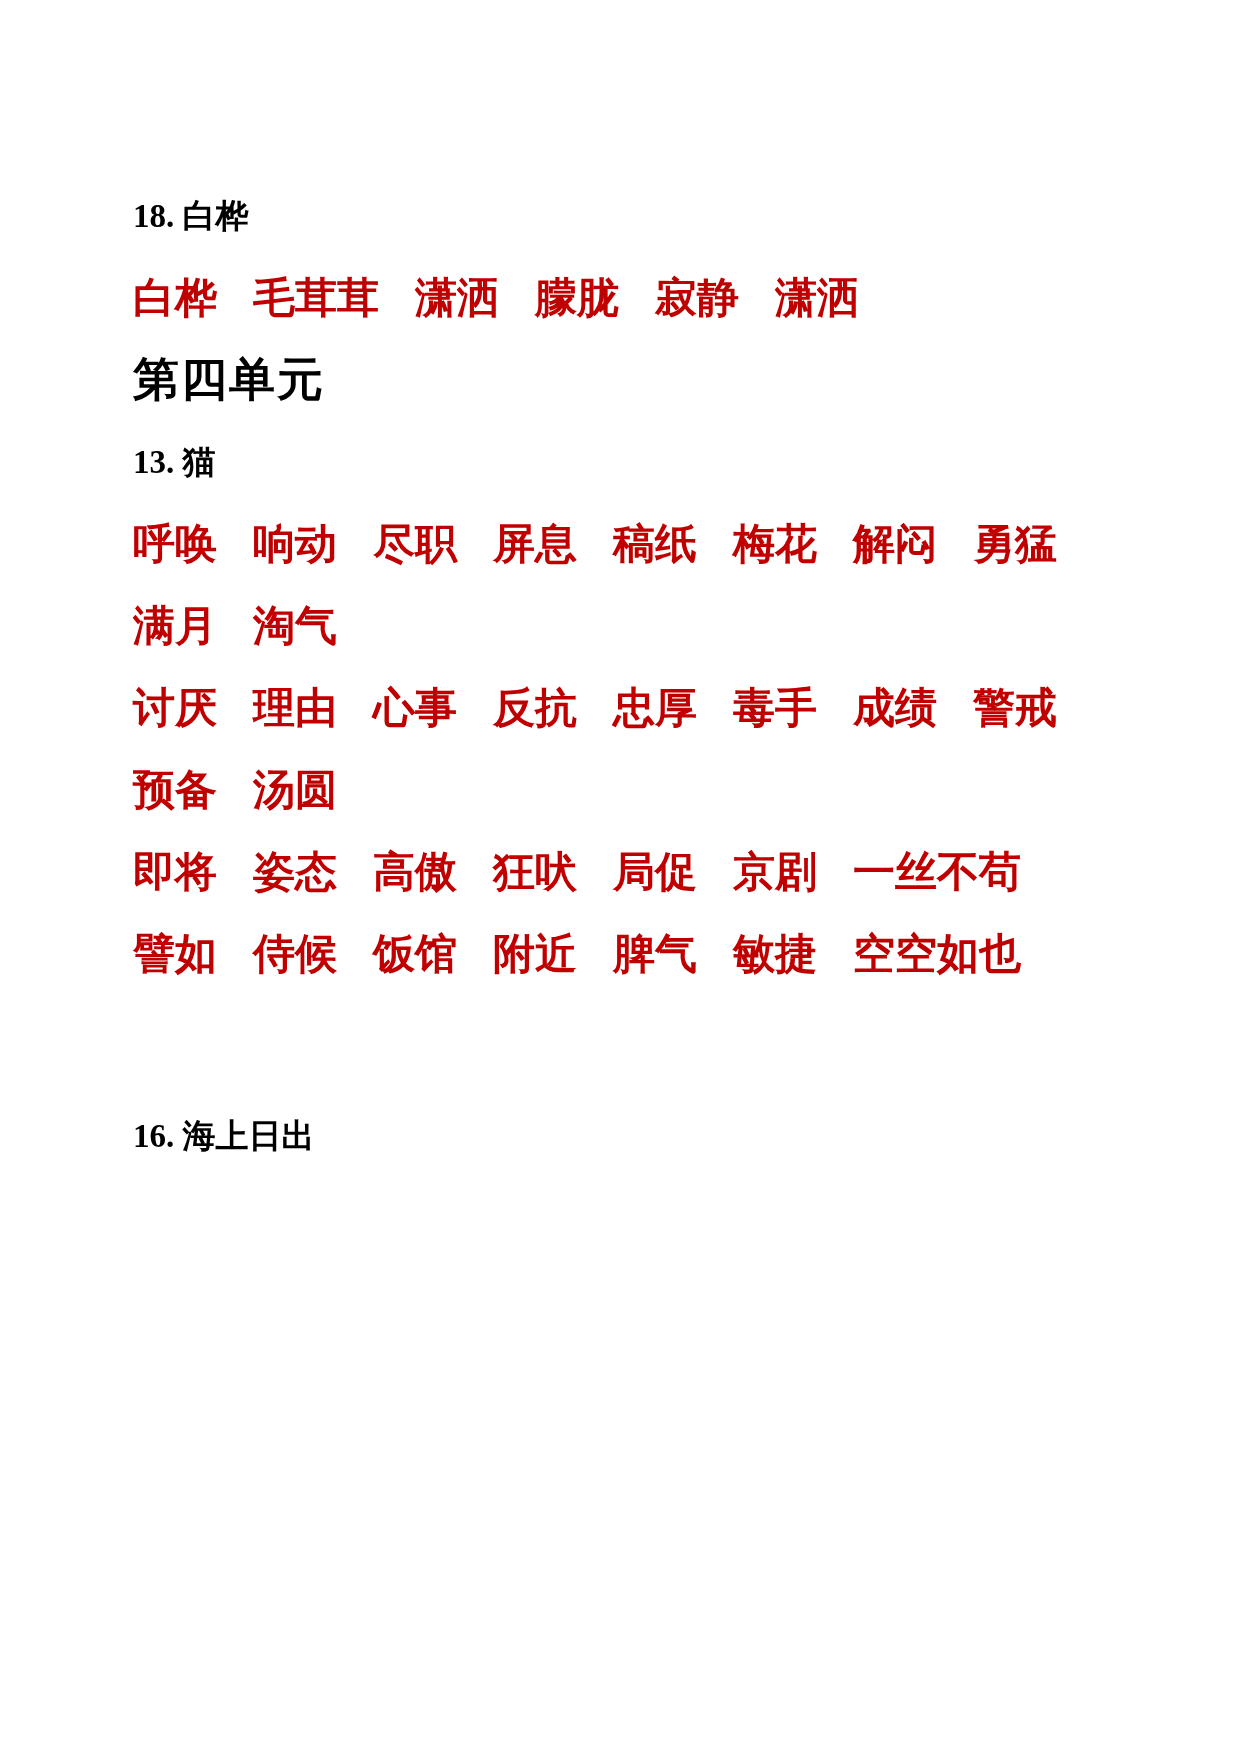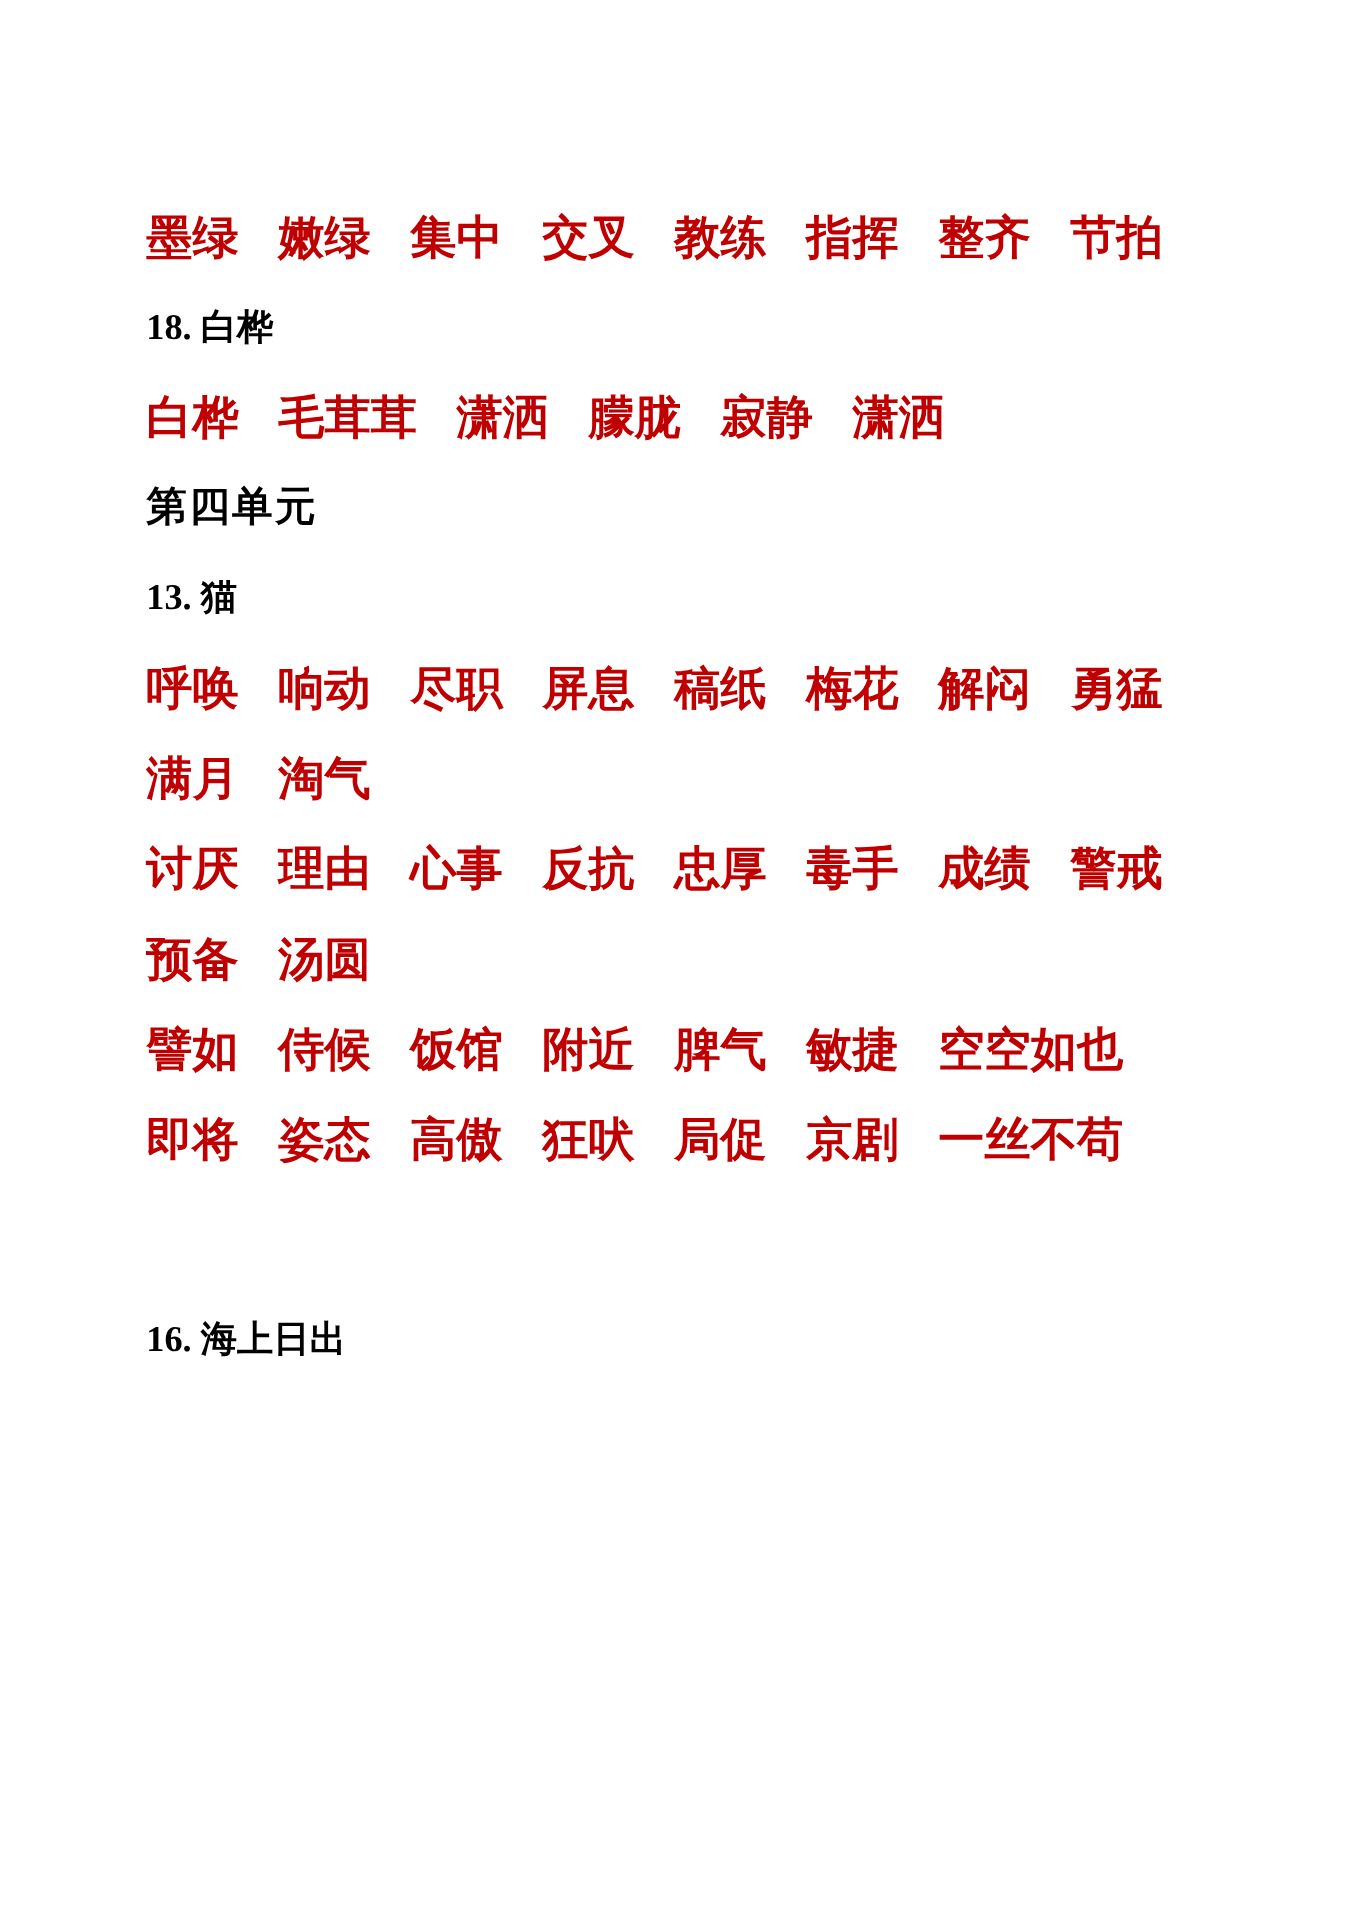--- a/index.html
+++ b/index.html
@@ -35,39 +35,29 @@
   .lesson-heading, .section-heading {
     font-family: "Liberation Serif", serif;
     font-weight: bold;
     color: var(--heading-black, #000000);
     height: 52px;
     line-height: 52px;
     margin: 0 0 30px 0;
     white-space: nowrap;
   }
   .lesson-heading { font-size: 33px; }
-  .section-heading { font-size: 37px; letter-spacing: 2px; font-family: Liberation Serif, serif; }
+  .section-heading { font-size: 46px; letter-spacing: 2px; font-family: Liberation Serif, serif; }
   .spacer {
     height: 100px;
   }
 </style>
 </head>
 <body>
 
 <div class="page">
-    <div class="vocab-row">
-      <span class="word">墨绿</span>
-      <span class="word">嫩绿</span>
-      <span class="word">集中</span>
-      <span class="word">交叉</span>
-      <span class="word">教练</span>
-      <span class="word">指挥</span>
-      <span class="word">整齐</span>
-      <span class="word">节拍</span>
-    </div>
     <div class="lesson-heading">18. 白桦</div>
     <div class="vocab-row">
       <span class="word">白桦</span>
       <span class="word">毛茸茸</span>
       <span class="word">潇洒</span>
       <span class="word">朦胧</span>
       <span class="word">寂静</span>
       <span class="word">潇洒</span>
     </div>
     <div class="section-heading">第四单元</div>
@@ -94,32 +84,32 @@
       <span class="word">忠厚</span>
       <span class="word">毒手</span>
       <span class="word">成绩</span>
       <span class="word">警戒</span>
     </div>
     <div class="vocab-row">
       <span class="word">预备</span>
       <span class="word">汤圆</span>
     </div>
     <div class="vocab-row">
+      <span class="word">即将</span>
+      <span class="word">姿态</span>
+      <span class="word">高傲</span>
+      <span class="word">狂吠</span>
+      <span class="word">局促</span>
+      <span class="word">京剧</span>
+      <span class="word">一丝不苟</span>
+    </div>
+    <div class="vocab-row">
       <span class="word">譬如</span>
       <span class="word">侍候</span>
       <span class="word">饭馆</span>
       <span class="word">附近</span>
       <span class="word">脾气</span>
       <span class="word">敏捷</span>
       <span class="word">空空如也</span>
     </div>
-    <div class="vocab-row">
-      <span class="word">即将</span>
-      <span class="word">姿态</span>
-      <span class="word">高傲</span>
-      <span class="word">狂吠</span>
-      <span class="word">局促</span>
-      <span class="word">京剧</span>
-      <span class="word">一丝不苟</span>
-    </div>
     <div class="spacer"></div>
     <div class="lesson-heading">16. 海上日出</div>
   </div>
 
 </body></html>

